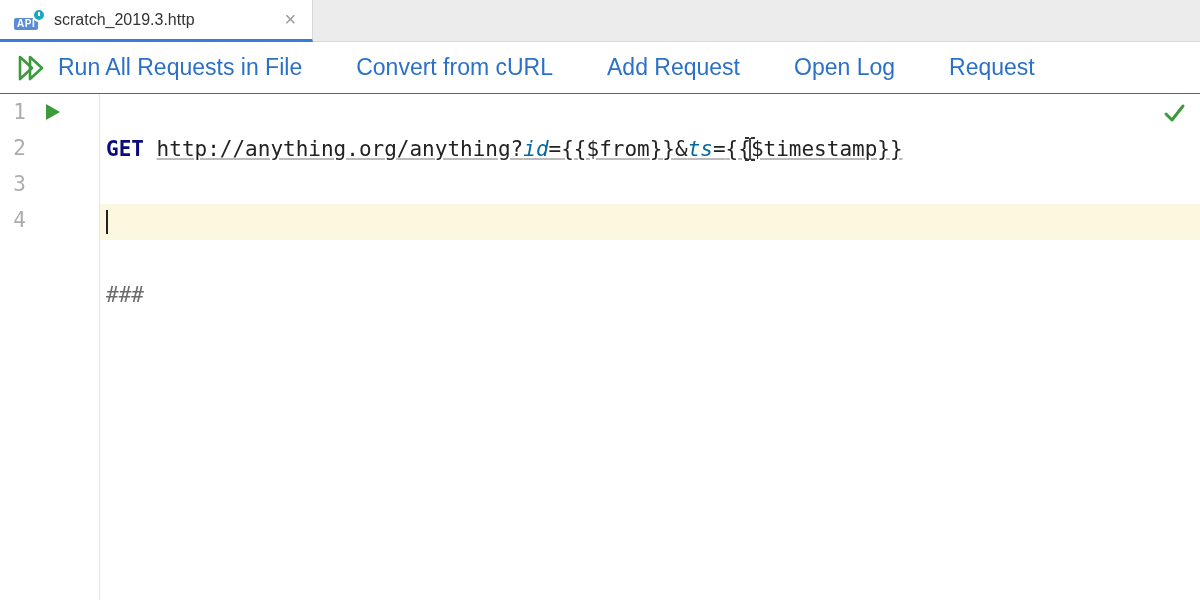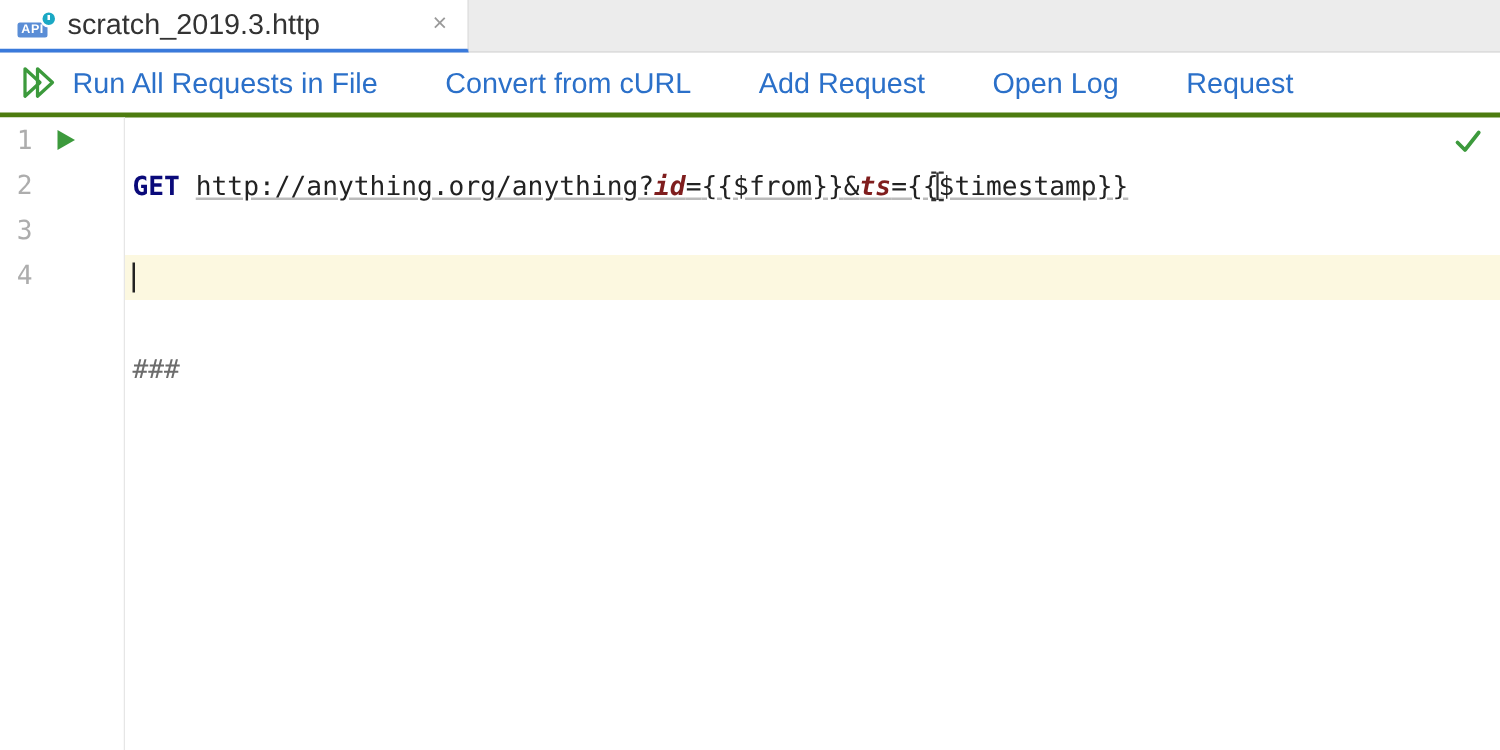--- a/index.html
+++ b/index.html
@@ -4,40 +4,40 @@
   <style>
     * { margin: 0; padding: 0; box-sizing: border-box; }
     body { font-family: -apple-system, BlinkMacSystemFont, "Segoe UI", sans-serif; font-size: 14px; background: #fff; width: 1200px; height: 600px; overflow: hidden; }
 
     .tab-bar { display: flex; height: 42px; background: #ececec; border-bottom: 1px solid #d8d8d8; }
     .tab { display: flex; align-items: center; gap: 10px; padding: 0 16px 0 14px; background: #fff; border-right: 1px solid #d8d8d8; border-bottom: 3px solid #3a7adb; height: 42px; position: relative; }
     .tab .file-icon { width: 30px; height: 20px; position: relative; display: flex; align-items: flex-end; }
     .file-icon .api-box { font-size: 10px; font-weight: 700; color: #fff; background: #5a8dd6; border-radius: 2px; padding: 1px 3px; line-height: 1; letter-spacing: 0.5px; text-align: center; }
     .file-icon .clock { position: absolute; top: -2px; right: -2px; width: 14px; height: 14px; background: #1aa8c4; border-radius: 50%; border: 2px solid #fff; }
     .file-icon .clock::after { content: ""; position: absolute; top: 2px; left: 4px; width: 2px; height: 4px; background: #fff; }
-    .tab-title { font-size: 23px; color: #333; }
+    .tab-title { font-size: 16px; color: #333; }
     .tab-close { margin-left: 80px; color: #9a9a9a; font-size: 20px; cursor: pointer; }
 
-    .toolbar { display: flex; align-items: center; gap: 54px; height: 52px; padding: 0 18px; border-bottom: 4px solid #4d7c0f; }
+    .toolbar { display: flex; align-items: center; gap: 54px; height: 52px; padding: 0 18px; border-bottom: 1px solid #4d7c0f; }
     .toolbar-left { display: flex; align-items: center; gap: 12px; }
     .run-icon svg { display: block; }
     .toolbar-link { font-size: 23px; color: #2b70c9; cursor: pointer; }
 
     .editor { display: flex; height: calc(100% - 94px); position: relative; }
     .gutter { width: 100px; background: #fff; border-right: 1px solid #e6e6e6; }
     .gutter-row { display: flex; align-items: center; height: 36px; padding-left: 12px; gap: 18px; }
     .line-num { width: 14px; font-size: 21px; color: #adadad; font-family: "Menlo", "Consolas", monospace; text-align: right; }
     .gutter-play svg { display: block; }
 
     .code { flex: 1; font-family: "Menlo", "Consolas", monospace; font-size: 21px; line-height: 36px; position: relative; }
     .code-line { height: 36px; padding-left: 6px; display: flex; align-items: center; white-space: pre; margin-top: 37px; }
     .code-line.highlight { background: #fcf8e0; }
     .method { color: #0a0a7a; font-weight: 700; }
     .url { color: #222; text-decoration: underline; text-decoration-color: #bbb; }
-    .param { color: #7f1d1d; font-style: italic; text-decoration: underline; text-decoration-color: #bbb; font-weight: bold; }
+    .param { color: #0369a1; font-style: italic; text-decoration: underline; text-decoration-color: #bbb; }
     .sep { color: #6c6c6c; }
     .caret { display: inline-block; width: 2px; height: 24px; background: #222; vertical-align: middle; }
     .text-cursor { position: absolute; top: 6px; left: 540px; pointer-events: none; }
 
     .check-icon { position: absolute; top: 6px; right: 14px; }
   </style>
 </head>
 <body>
 
 <div class="tab-bar">

